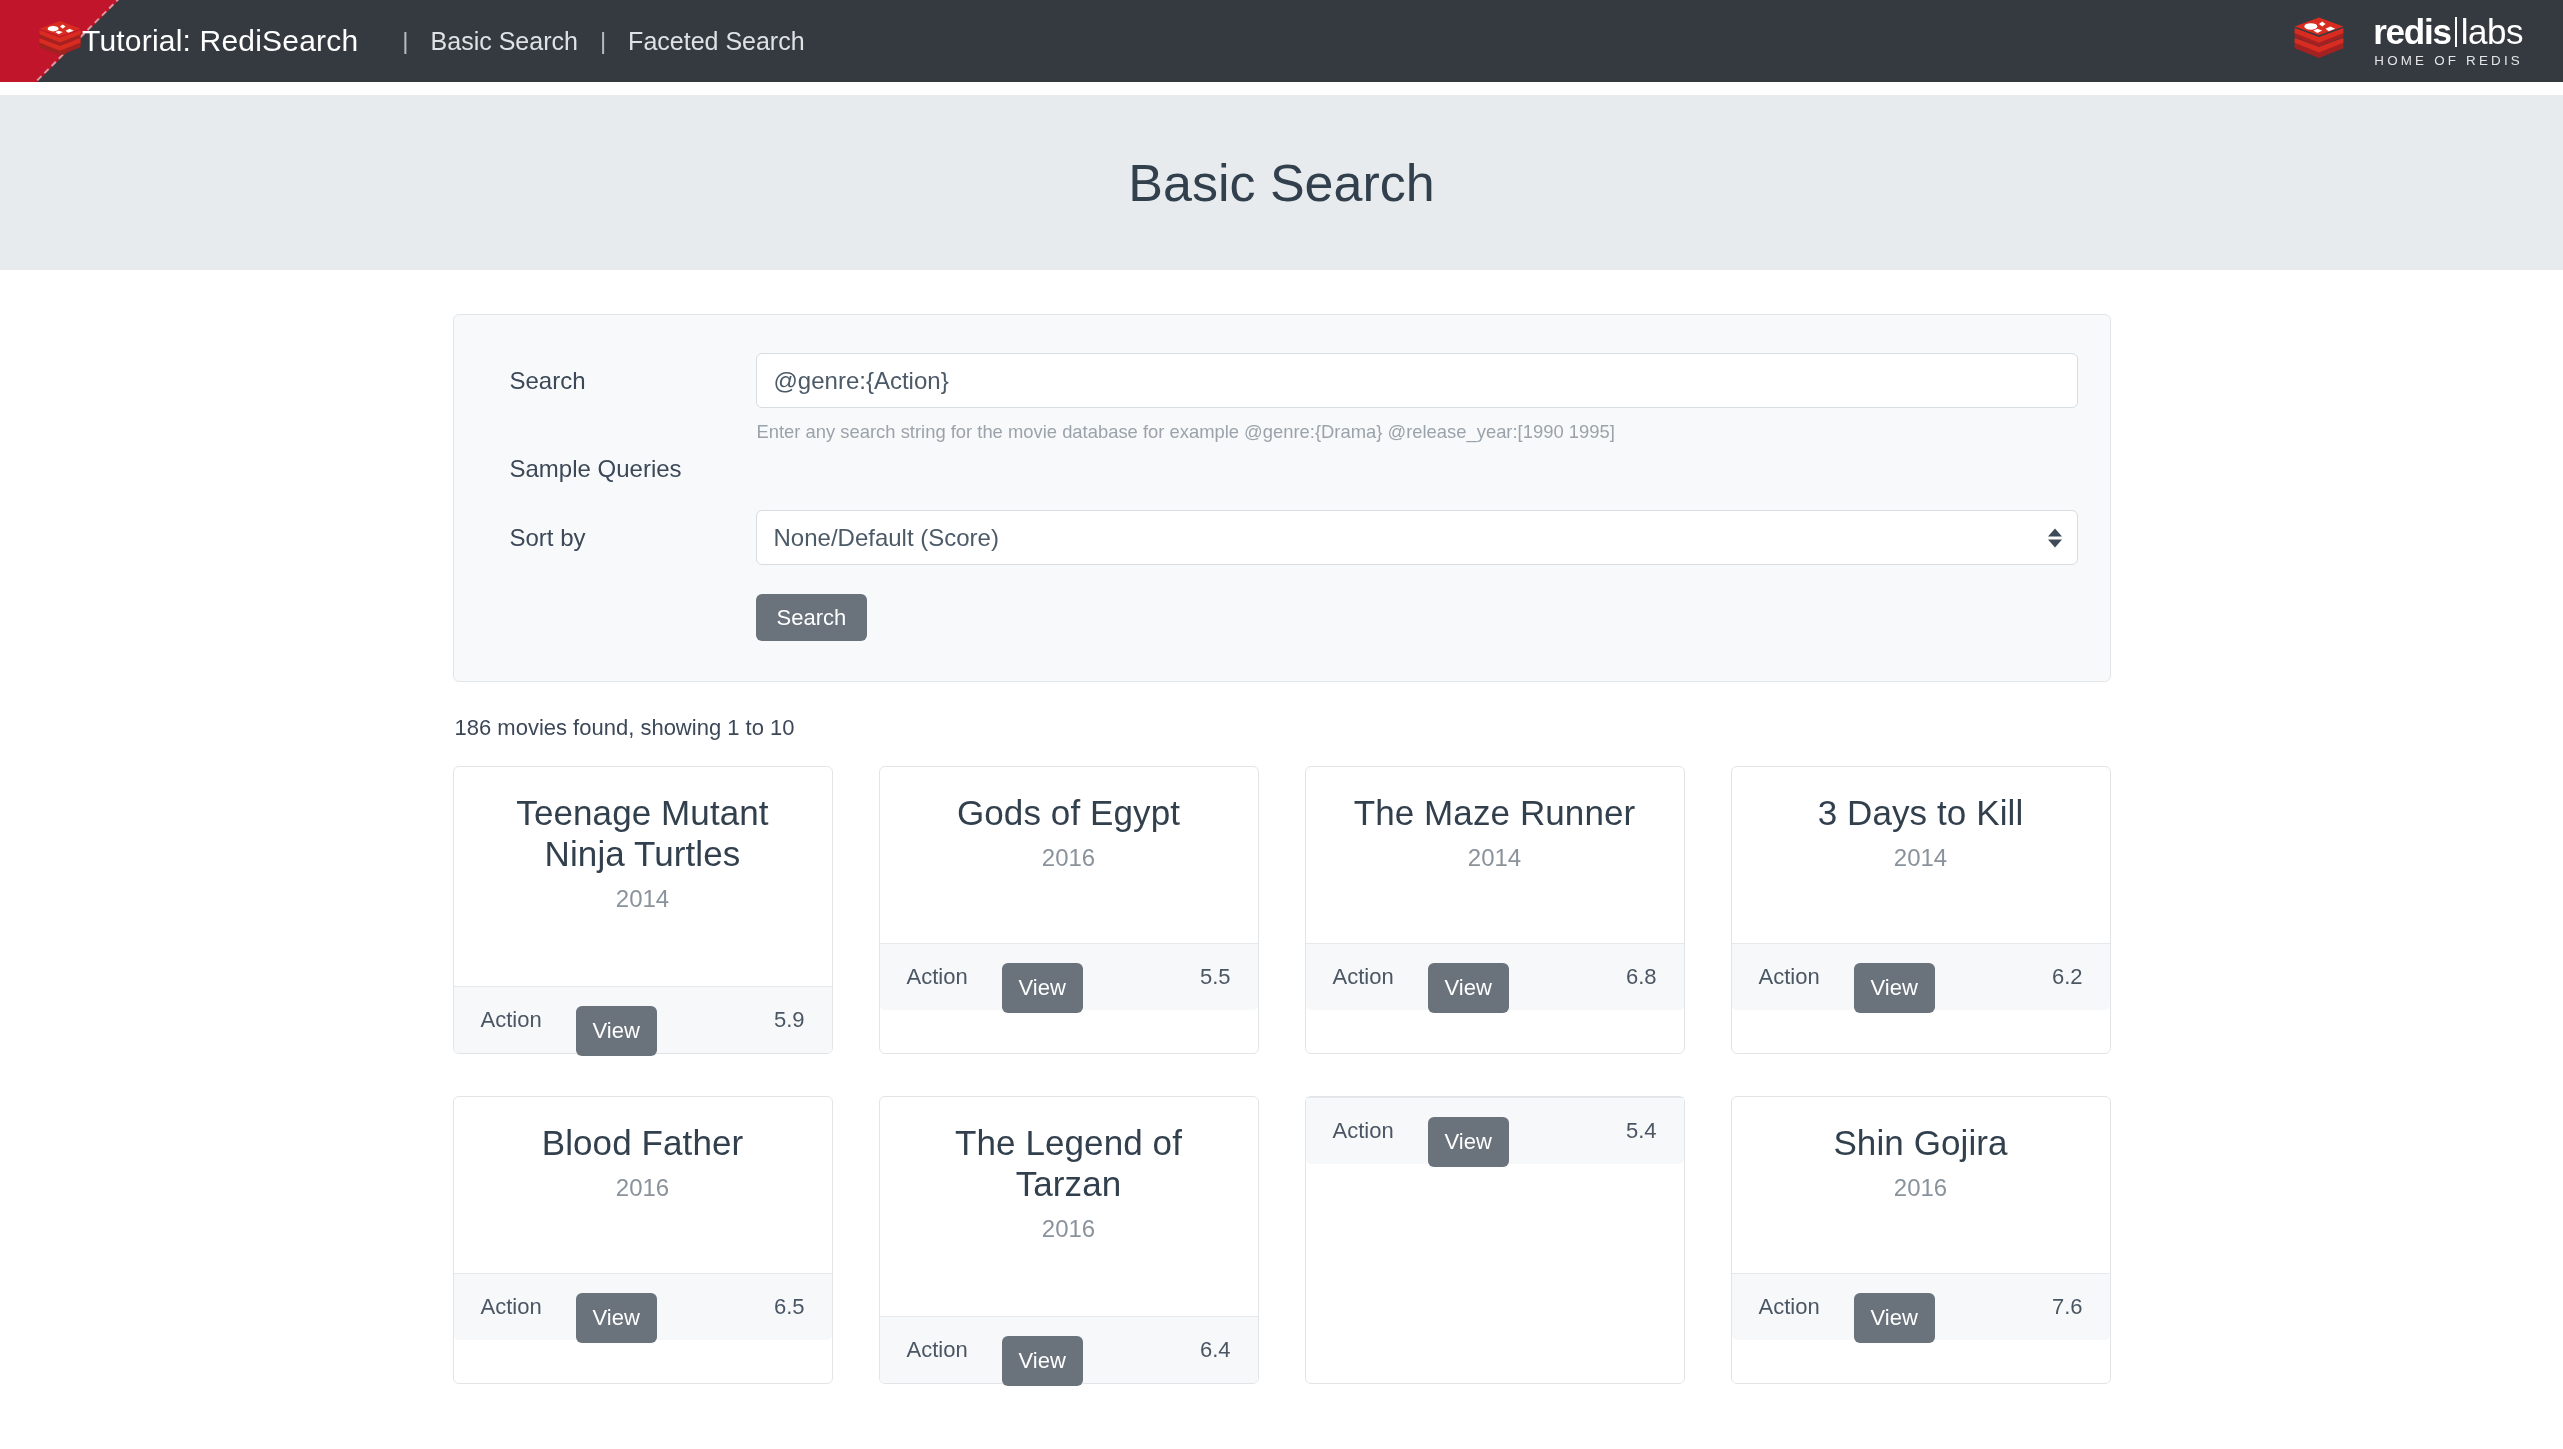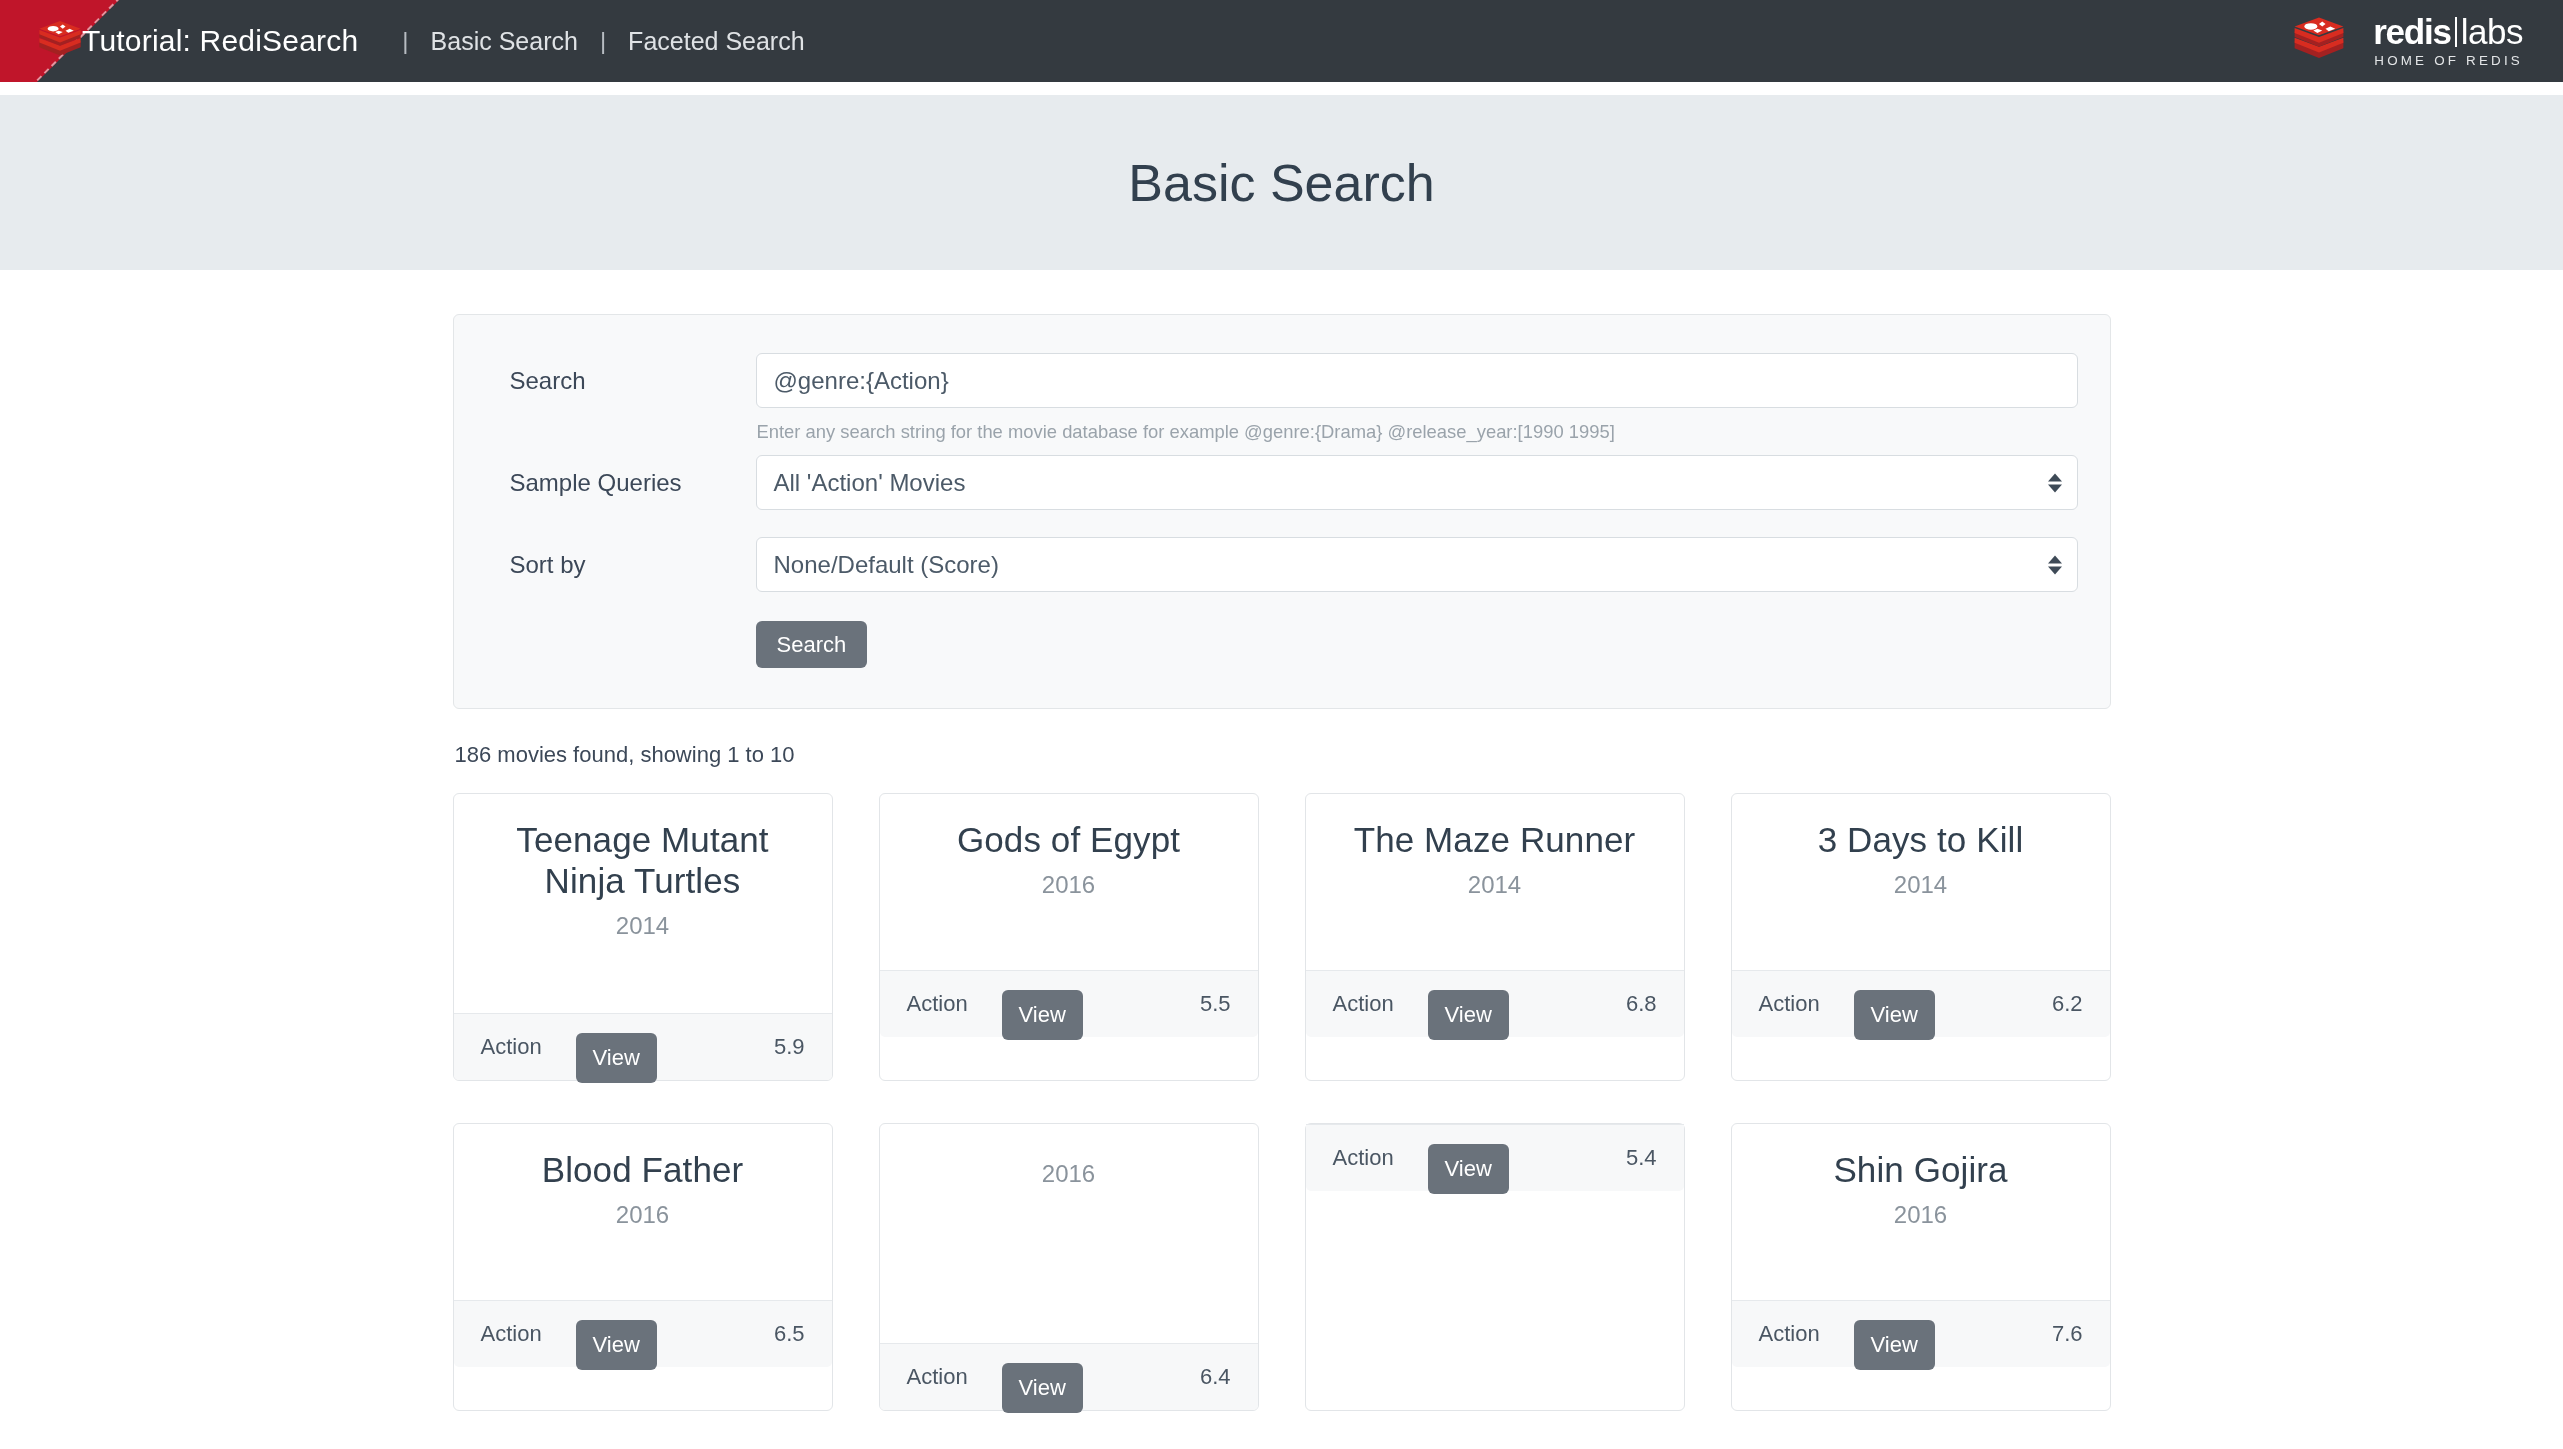--- a/index.html
+++ b/index.html
@@ -366,31 +366,20 @@
 
     <div class="form-row">
       <span class="form-label"></span>
       <div class="form-control-wrap">
         <div class="help-text">Enter any search string for the movie database for example @genre:{Drama} @release_year:[1990 1995]</div>
       </div>
     </div>
 
     <div class="form-row">
       <label class="form-label">Sample Queries</label>
-      <div class="form-control-wrap">
-        <div class="select-wrap">
-          <div class="select-box">
-            <span>All 'Action' Movies</span>
-          </div>
-          <span class="select-arrows">
-            <span class="arr-up"></span>
-              <span class="arr-dn"></span>
-          </span>
-        </div>
-      </div>
     </div>
 
     <div class="row-spacer"></div>
 
     <div class="form-row">
       <label class="form-label">Sort by</label>
       <div class="form-control-wrap">
         <div class="select-wrap">
           <div class="select-box">
             <span>None/Default (Score)</span>
@@ -469,20 +458,21 @@
       </div>
       <div class="card-footer">
         <span class="card-genre">Action</span>
         <button class="card-view-btn">View</button>
         <span class="card-rating">6.5</span>
       </div>
     </div>
 
     <div class="card tall">
       <div class="card-body">
+        <div class="card-title">The Legend of Tarzan</div>
         <div class="card-year">2016</div>
       </div>
       <div class="card-footer">
         <span class="card-genre">Action</span>
         <button class="card-view-btn">View</button>
         <span class="card-rating">6.4</span>
       </div>
     </div>
 
     <div class="card">

